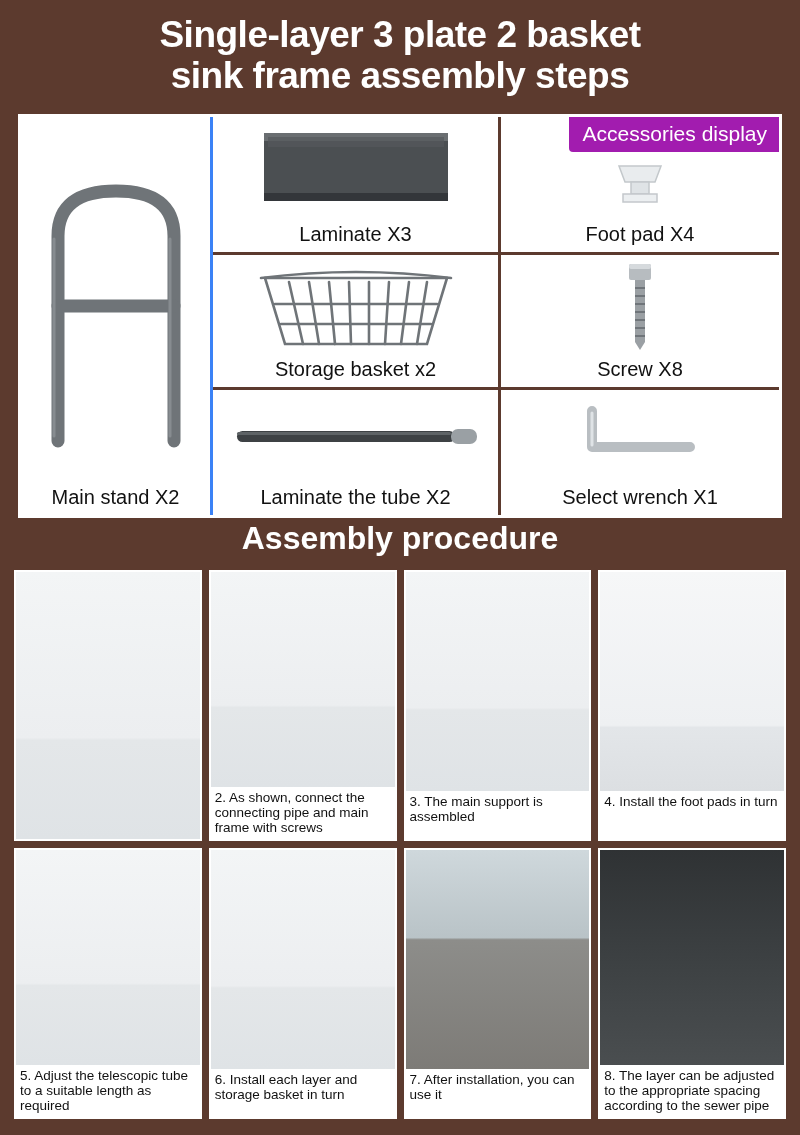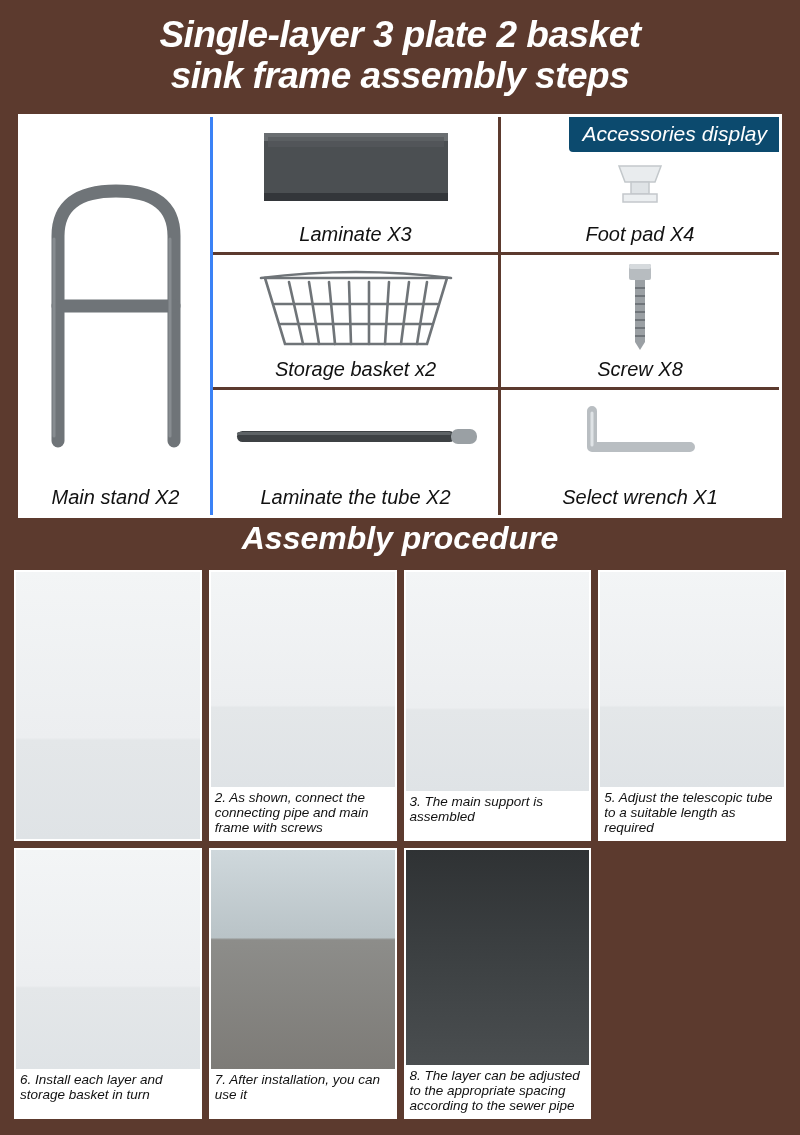--- a/index.html
+++ b/index.html
@@ -4,21 +4,21 @@
 <style>
   * { box-sizing: border-box; margin: 0; padding: 0; }
   body {
     width: 800px;
     height: 1135px;
     background: #5c3a2e;
     font-family: "Liberation Sans", sans-serif;
     overflow: hidden;
     position: relative;
   }
-  .page { width: 800px; height: 1049px; position: relative; font-style: italic; }
+  .page { width: 800px; height: 1049px; position: relative; }
 
   
   .title {
     color: #ffffff;
     text-align: center;
     font-size: 37px;
     font-weight: bold;
     line-height: 1.12;
     padding-top: 14px;
     letter-spacing: -0.5px;
@@ -76,21 +76,21 @@
     display: flex;
     align-items: center;
     justify-content: center;
   }
 
   
   .acc-banner {
     position: absolute;
     right: 0;
     top: 0;
-    background: #0c4a6e;
+    background: #a21caf;
     color: #fff;
     font-size: 21px;
     padding: 5px 12px 6px 14px;
     border-bottom-left-radius: 4px;
     z-index: 5;
     white-space: nowrap;
   }
 
   
   svg { display: block; }
@@ -335,20 +335,41 @@
           <g fill="none" stroke="#9aa0a4" stroke-width="6" stroke-linecap="round">
             <path d="M26 96 L168 88"></path>
             <path d="M26 122 L168 112"></path>
           </g>
           <ellipse cx="95" cy="170" rx="84" ry="9" fill="#c9ced2" opacity="0.45"></ellipse>
         </svg>
       </div>
       <div class="step-cap">3. The main support is assembled</div>
     </div>
 
+    <div class="step">
+      <div class="step-photo">
+        <div class="bg-studio2"></div>
+        <svg width="100%" height="100%" viewBox="0 0 190 210" preserveAspectRatio="xMidYMid slice">
+          <g fill="none" stroke="#53585c" stroke-width="8" stroke-linecap="round">
+            <path d="M56 34 L56 176"></path>
+            <path d="M126 34 L126 176"></path>
+            <path d="M56 96 L126 96"></path>
+          </g>
+          <g fill="#cfd4d8">
+            <rect x="46" y="20" width="22" height="10" rx="3"></rect>
+            <rect x="116" y="20" width="22" height="10" rx="3"></rect>
+          </g>
+          <g fill="none" stroke="#9aa0a4" stroke-width="3">
+            <path d="M52 14 L62 14 M122 14 L132 14"></path>
+          </g>
+          <ellipse cx="92" cy="186" rx="76" ry="9" fill="#c9ced2" opacity="0.5"></ellipse>
+        </svg>
+      </div>
+      <div class="step-cap">4. Install the foot pads in turn</div>
+    </div>
 
     <div class="step">
       <div class="step-photo">
         <div class="bg-studio"></div>
         <svg width="100%" height="100%" viewBox="0 0 190 210" preserveAspectRatio="xMidYMid slice">
           <g fill="none" stroke="#7b8084" stroke-width="7" stroke-linecap="round">
             <path d="M18 98 L18 158"></path>
             <path d="M18 98 Q18 76 40 76 Q62 76 62 98 L62 158"></path>
             <path d="M18 124 L62 124"></path>
             <path d="M104 92 L104 158"></path>

